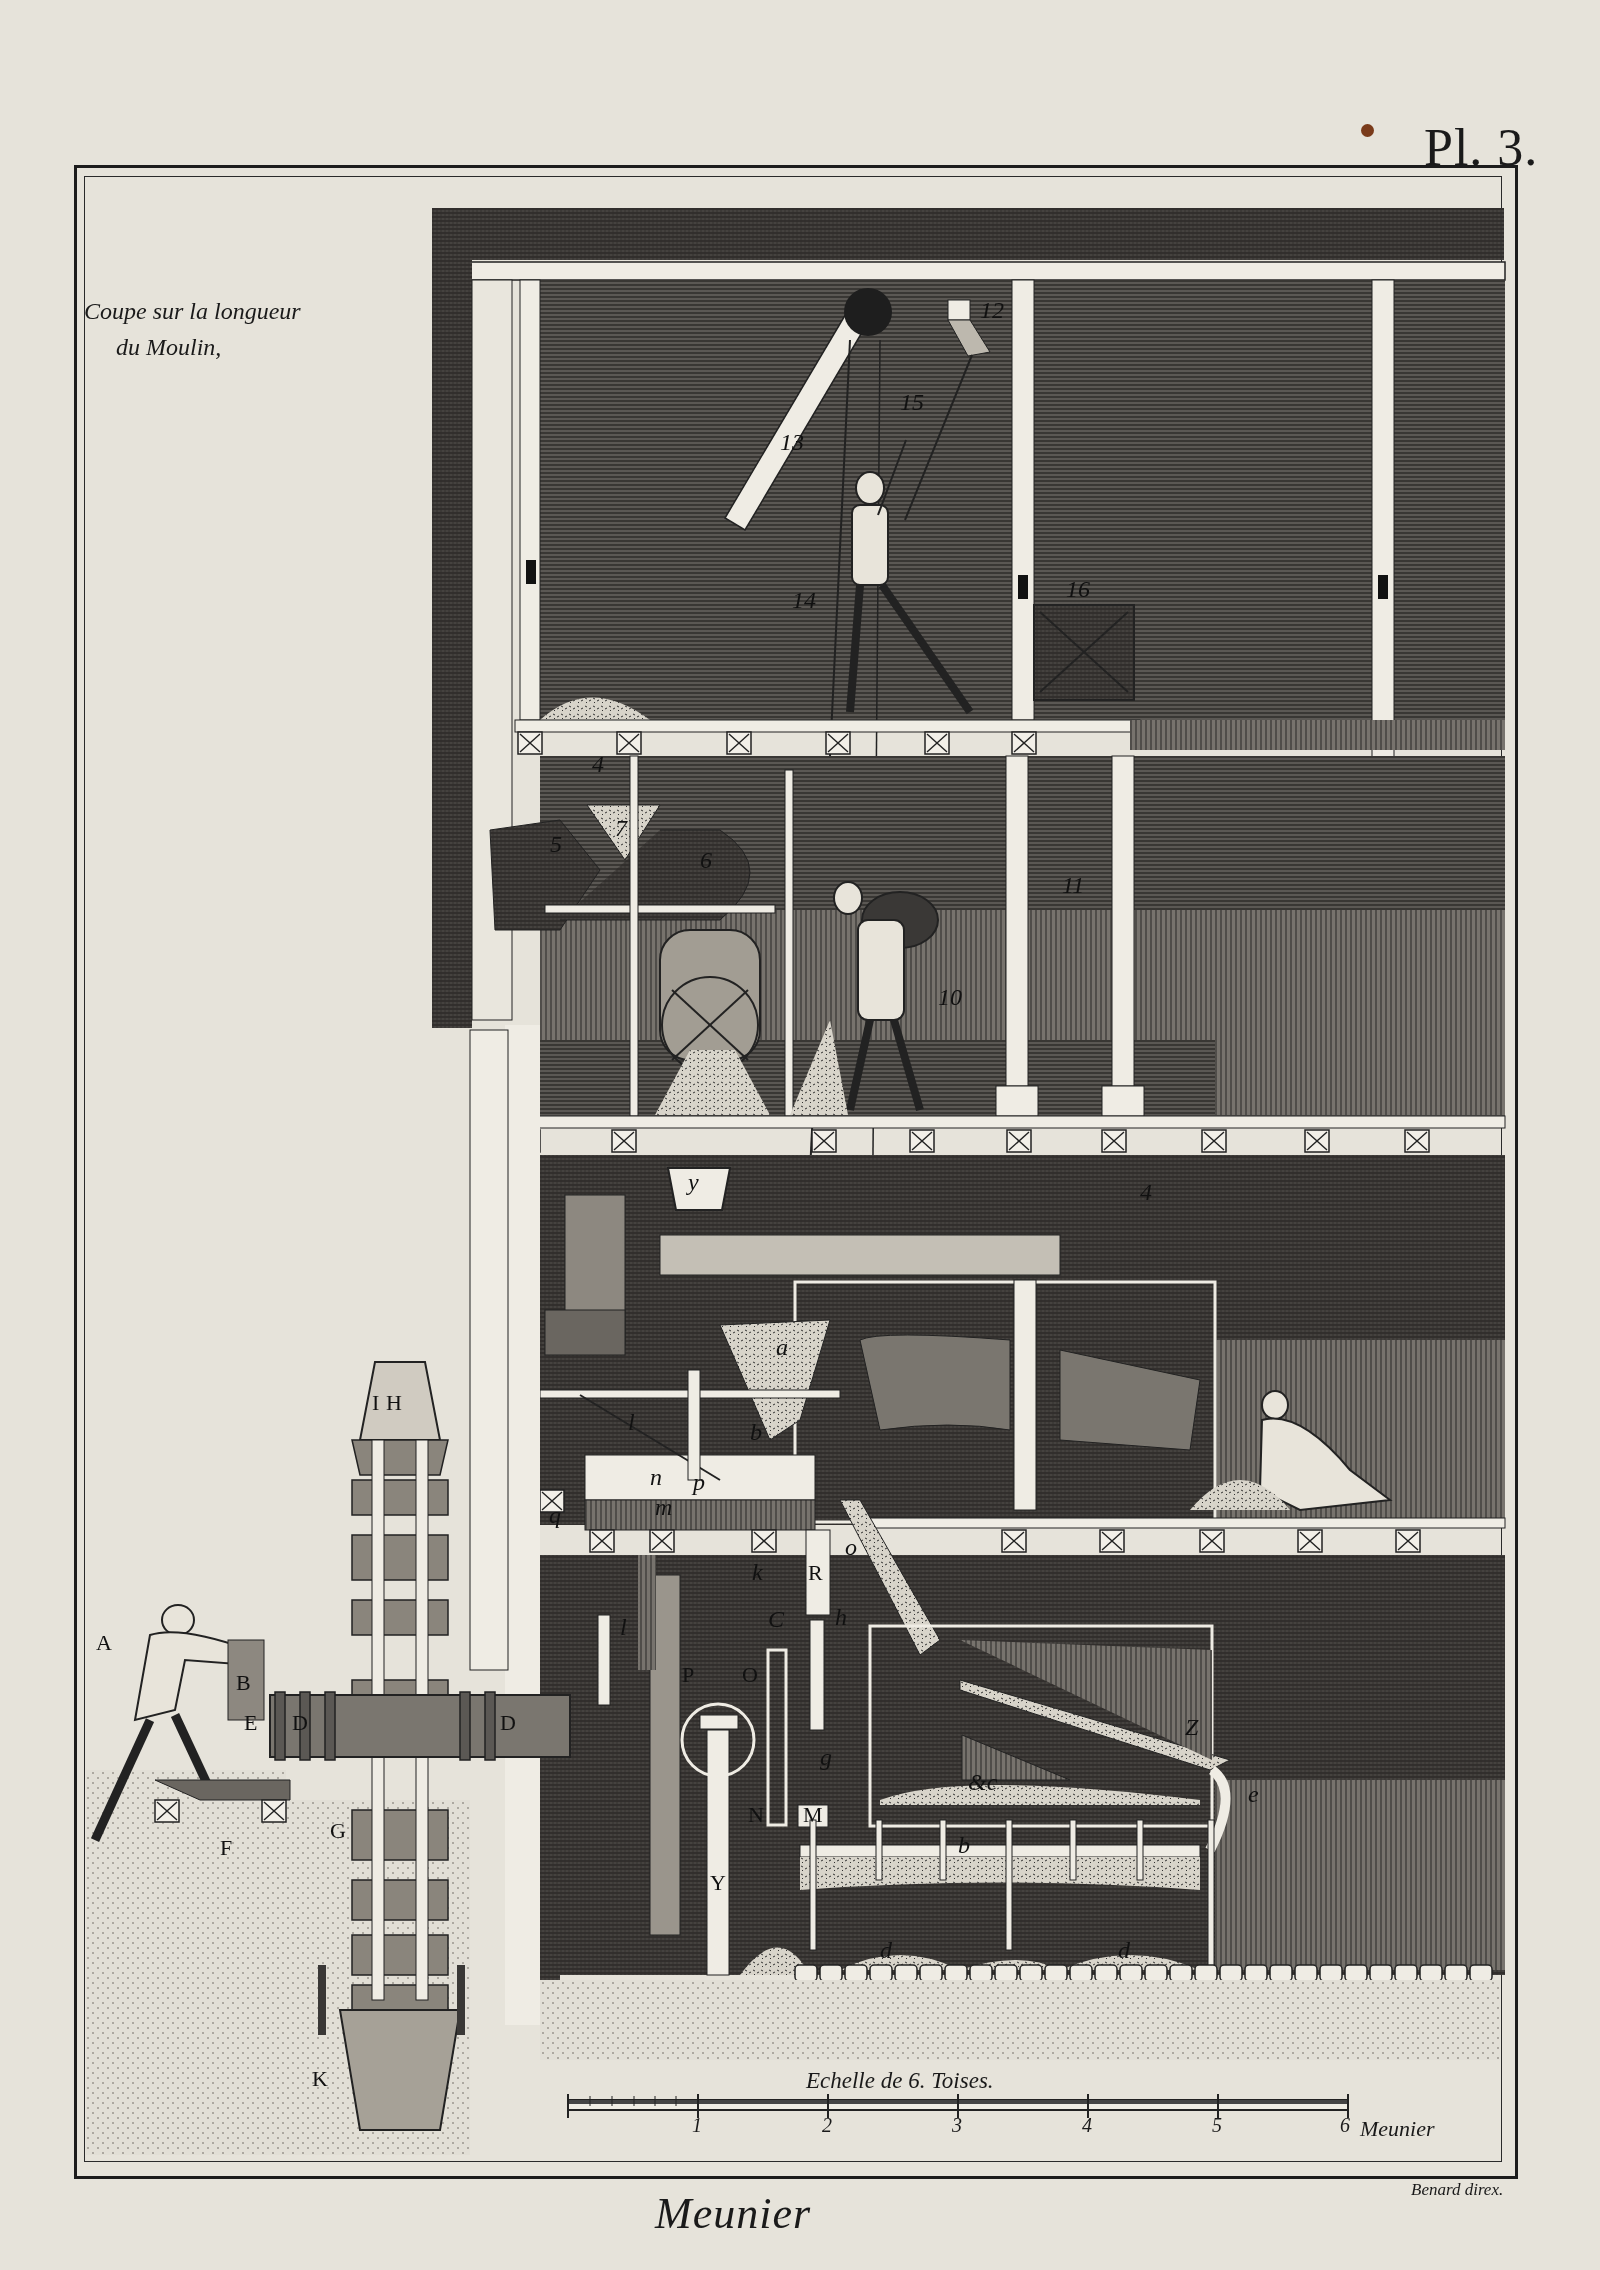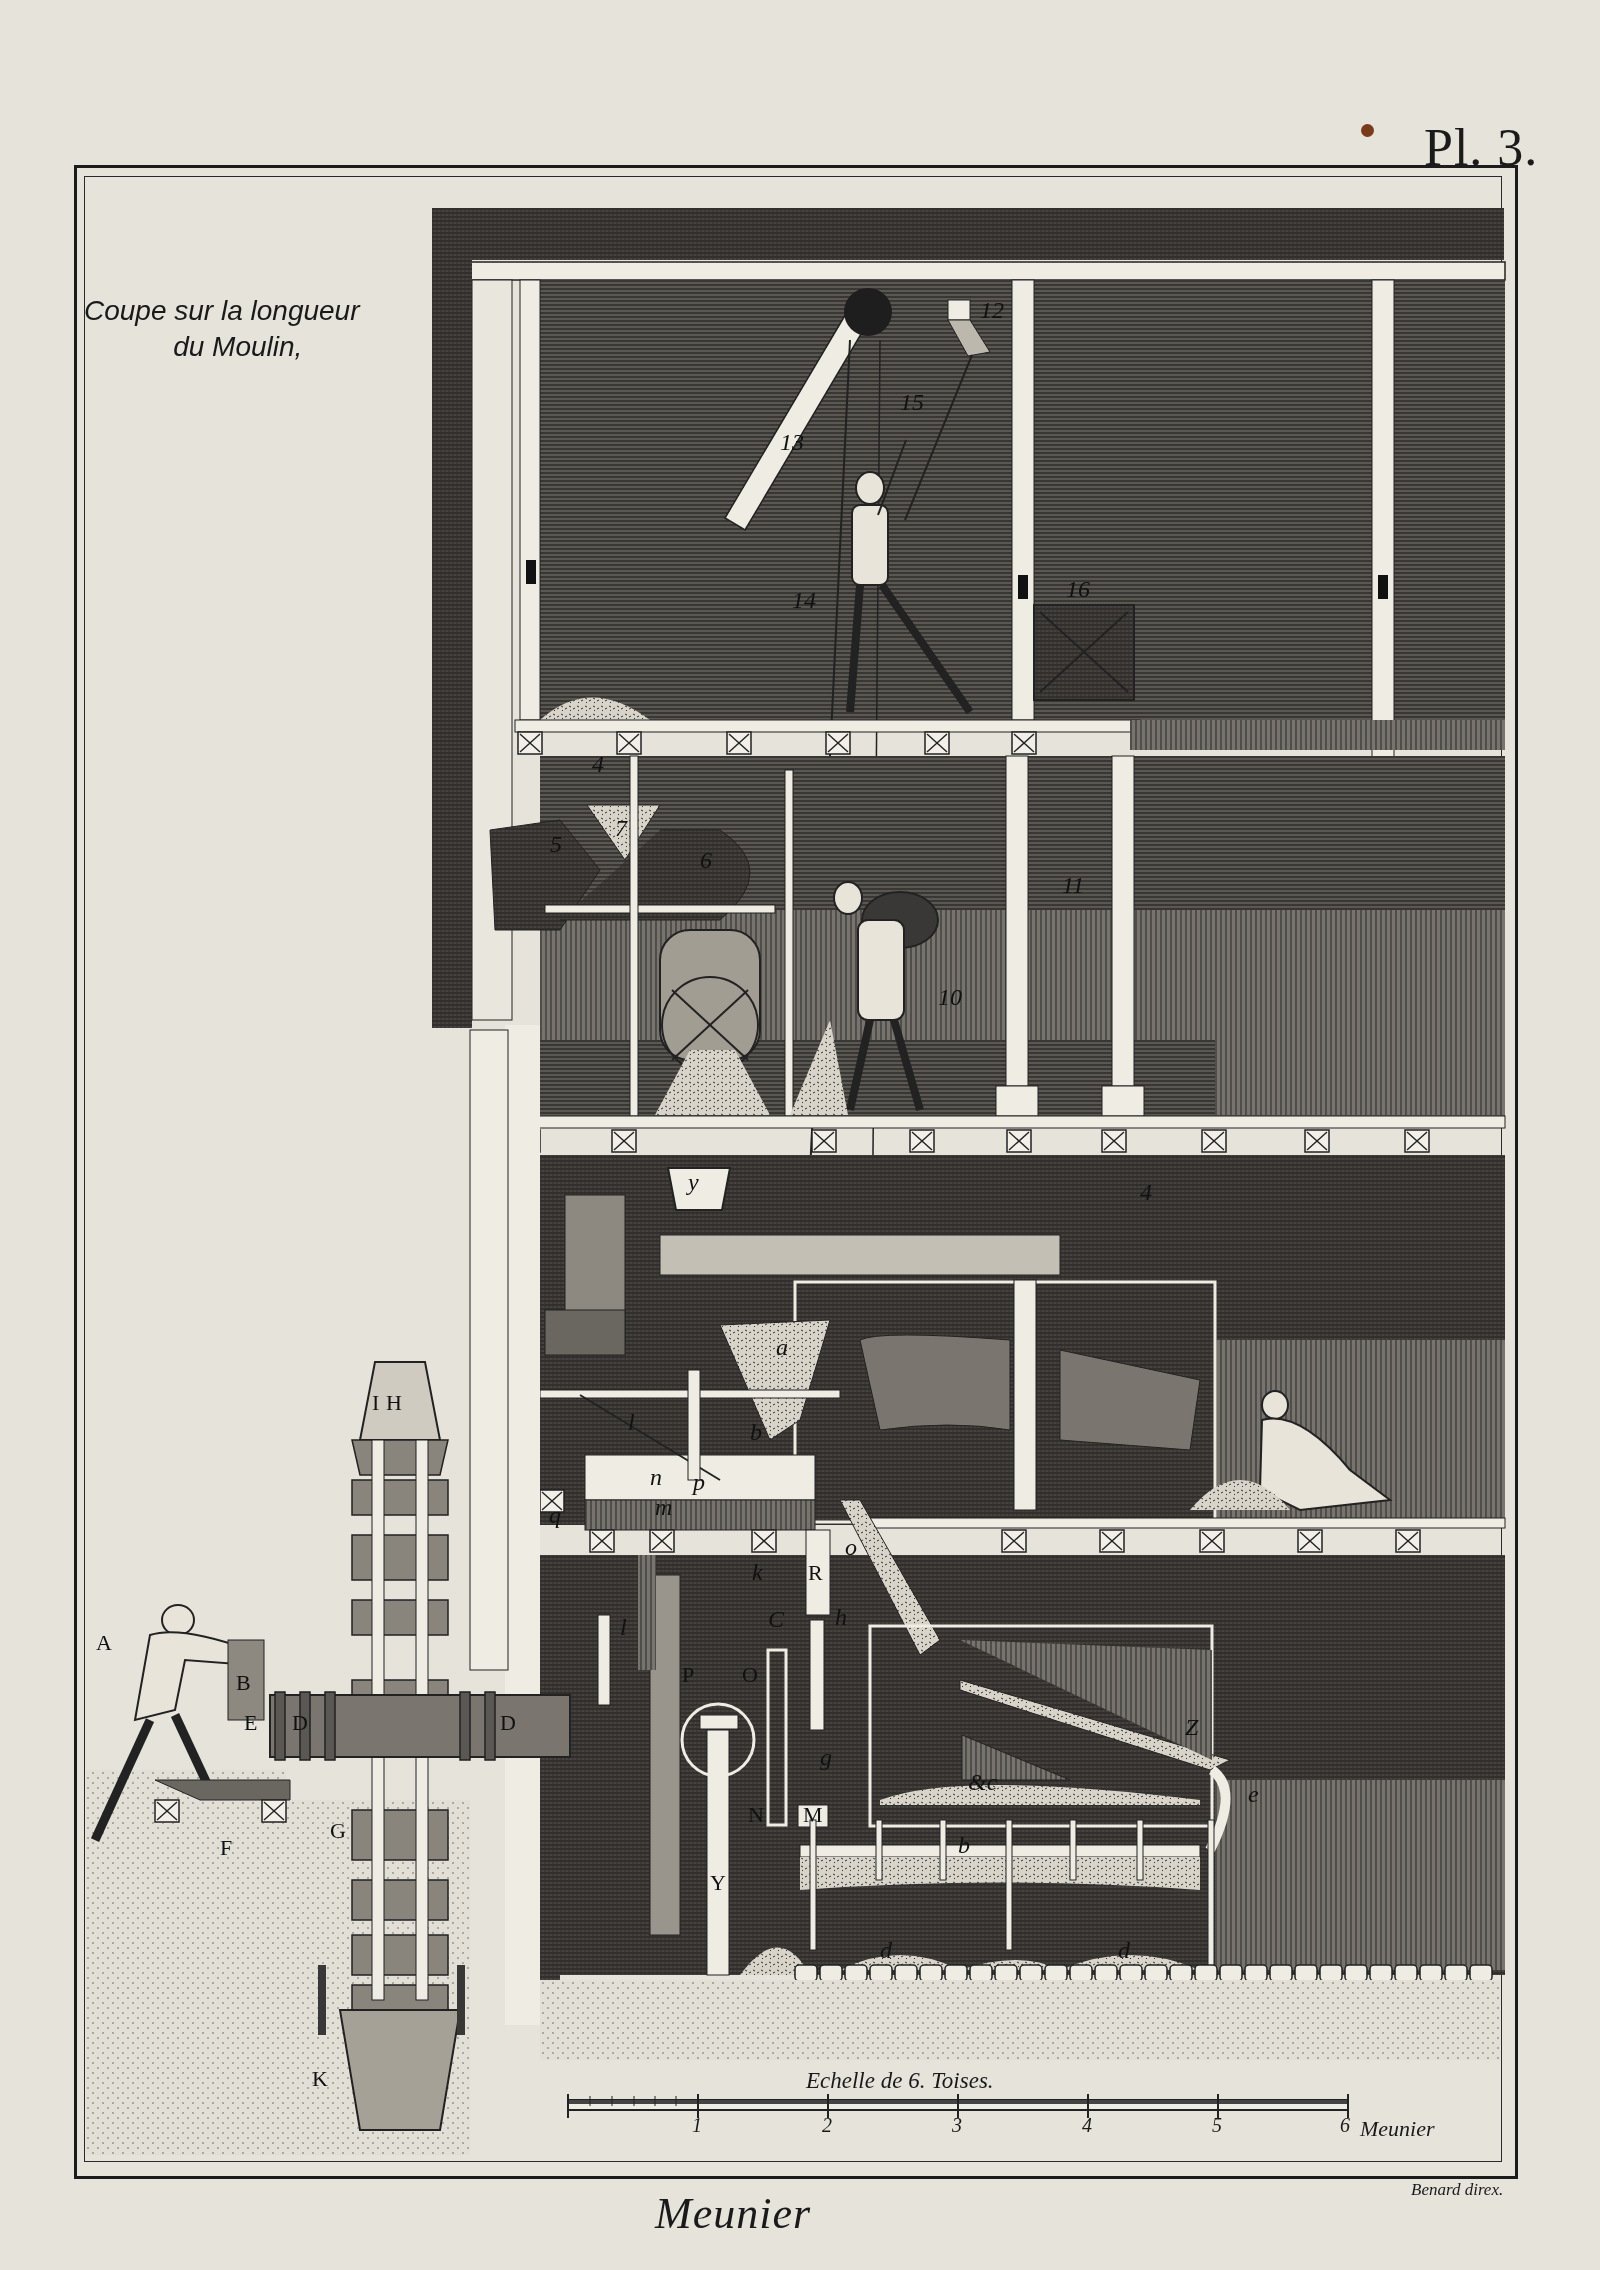--- a/index.html
+++ b/index.html
@@ -1,22 +1,22 @@
 <!DOCTYPE html>
 <html><head>
 <meta charset="utf-8">
 <style>
   html,body{margin:0;padding:0;}
   body{width:1600px;height:2270px;background:#e6e3da;position:relative;overflow:hidden;font-family:"DejaVu Serif","Liberation Serif",serif;color:#1a1a1a;}
   .plate-number{position:absolute;left:1398px;top:118px;font-size:52px;font-family:"Liberation Serif",serif;letter-spacing:1px;margin-left:26px;}
   .stain{position:absolute;left:1361px;top:124px;width:13px;height:13px;border-radius:50%;background:#7a3b1a;}
   .frame-outer{position:absolute;left:74px;top:165px;width:1438px;height:2008px;border:3px solid #1c1c1c;}
   .frame-inner{position:absolute;left:84px;top:176px;width:1416px;height:1984px;border:1.5px solid #2a2a2a;}
-  .caption{position:absolute;left:84px;top:293px;font-size:28px;font-style:italic;font-family:Liberation Sans, sans-serif;line-height:36px;}
-  .caption .l2{padding-left:32px;display:block;text-align:center;}
+  .caption{position:absolute;left:84px;top:293px;font-size:24px;font-style:italic;font-family:Liberation Serif, serif;line-height:36px;}
+  .caption .l2{padding-left:32px;display:block;}
   .art{position:absolute;left:0;top:0;}
   .lbl{font-family:"Liberation Serif",serif;font-size:22px;fill:#111;}
   .lbl-it{font-family:"Liberation Serif",serif;font-style:italic;font-size:24px;fill:#111;}
   .scale-title{position:absolute;left:806px;top:2068px;font-size:23px;font-style:italic;font-family:"Liberation Serif",serif;}
   .scale-tick-label{position:absolute;top:2114px;font-size:20px;font-style:italic;font-family:"Liberation Serif",serif;}
   .scale-unit{position:absolute;left:1360px;top:2116px;font-size:22px;font-style:italic;font-family:"Liberation Serif",serif;}
   .engraver{position:absolute;left:1411px;top:2180px;font-size:17px;font-style:italic;font-family:"Liberation Serif",serif;text-align:right;}
   .plate-title{position:absolute;left:655px;top:2188px;font-size:44px;font-style:italic;font-family:"Liberation Serif",serif;letter-spacing:1px;}
 </style>
 </head>

